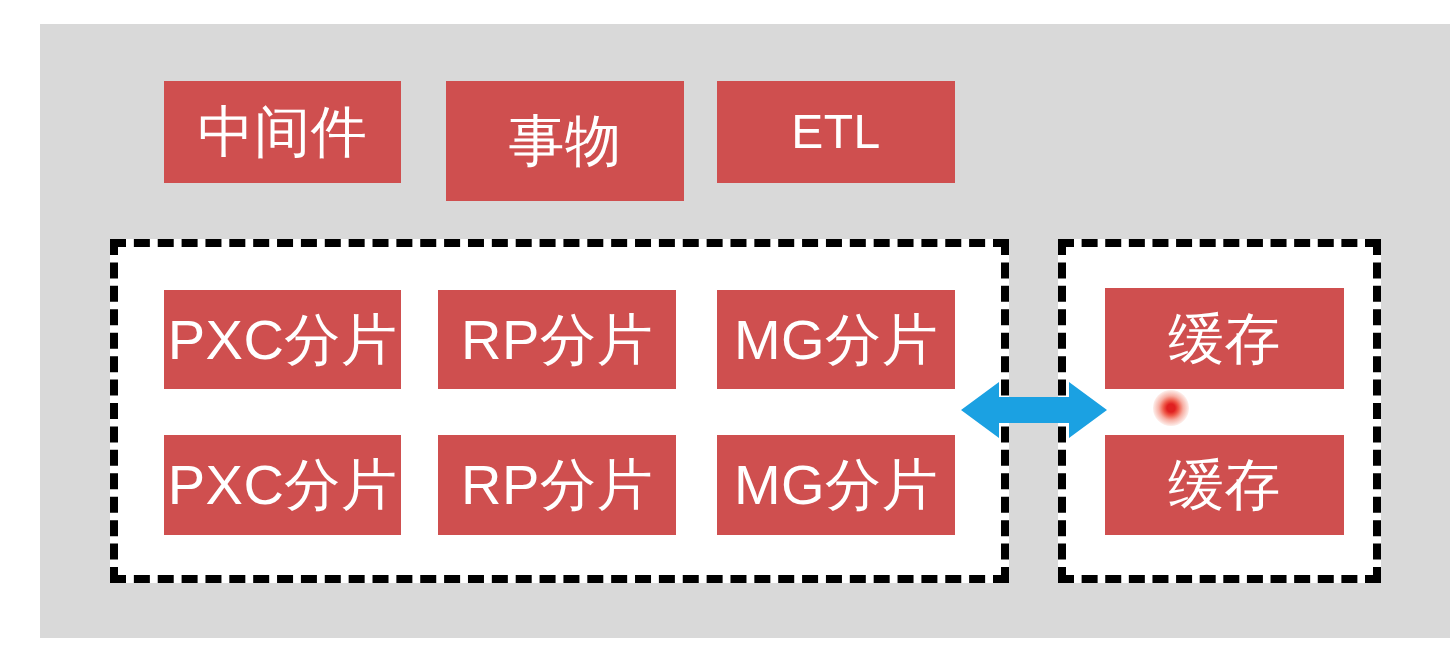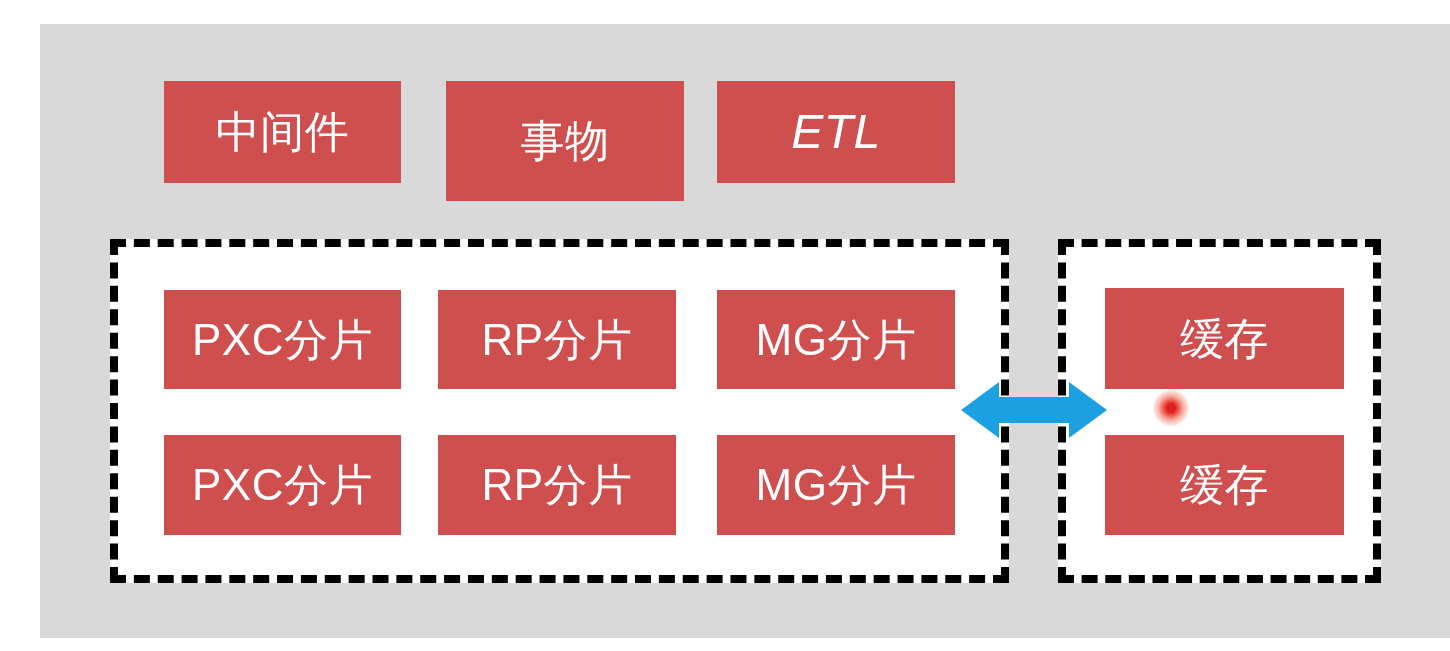--- a/index.html
+++ b/index.html
@@ -35,29 +35,28 @@
   .node-box {
     position: absolute;
     background: #cf4f4f;
     display: flex;
     align-items: center;
     justify-content: center;
     box-sizing: border-box;
   }
   .node-label {
     color: #ffffff;
-    font-size: 44px;
+    font-size: 56px;
     line-height: 1;
     letter-spacing: 0.5px;
     white-space: nowrap;
     text-align: center;
   }
   .node-label.latin {
     font-size: 48px;
-    font-style: italic;
   }
 
   
   .group-panel {
     position: absolute;
     background: #ffffff;
     box-sizing: border-box;
     border: 8px dashed #000000;
   }
 

